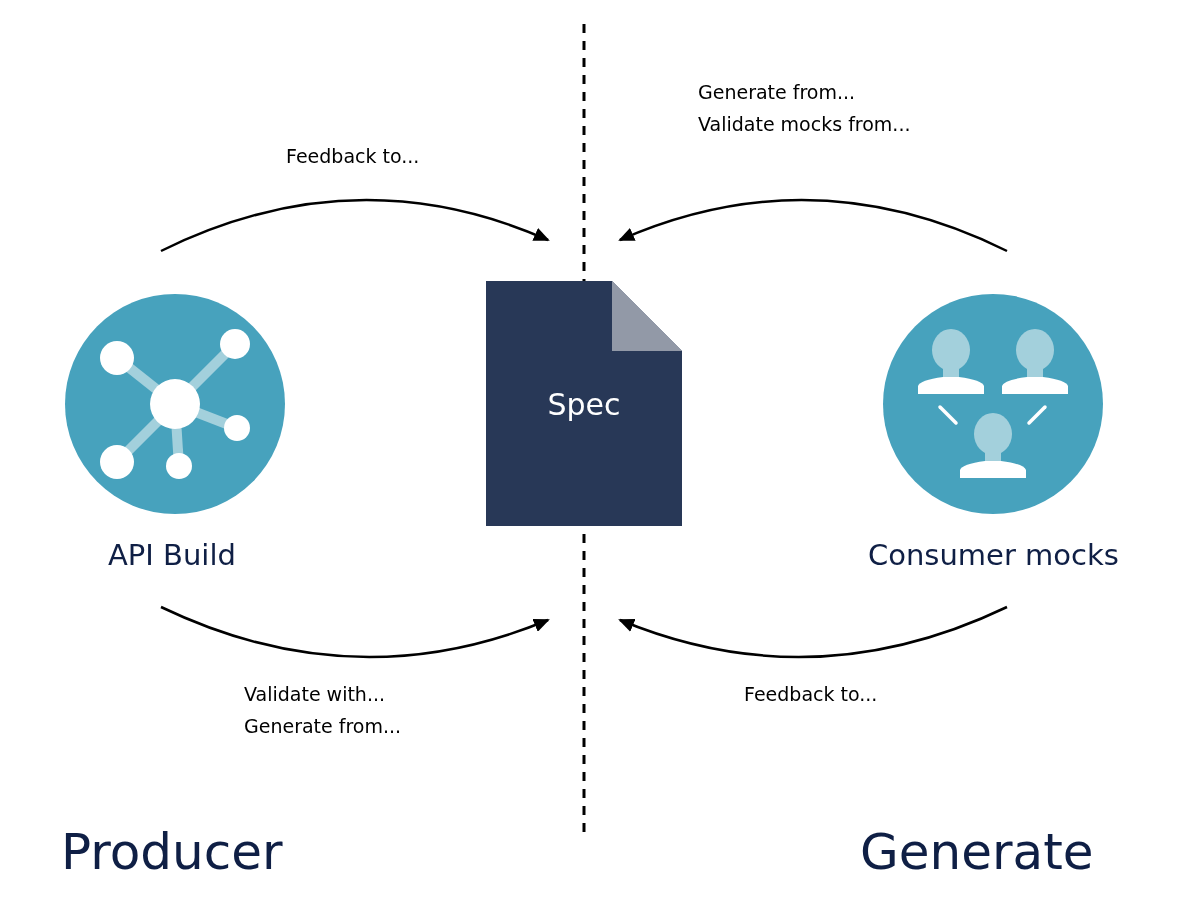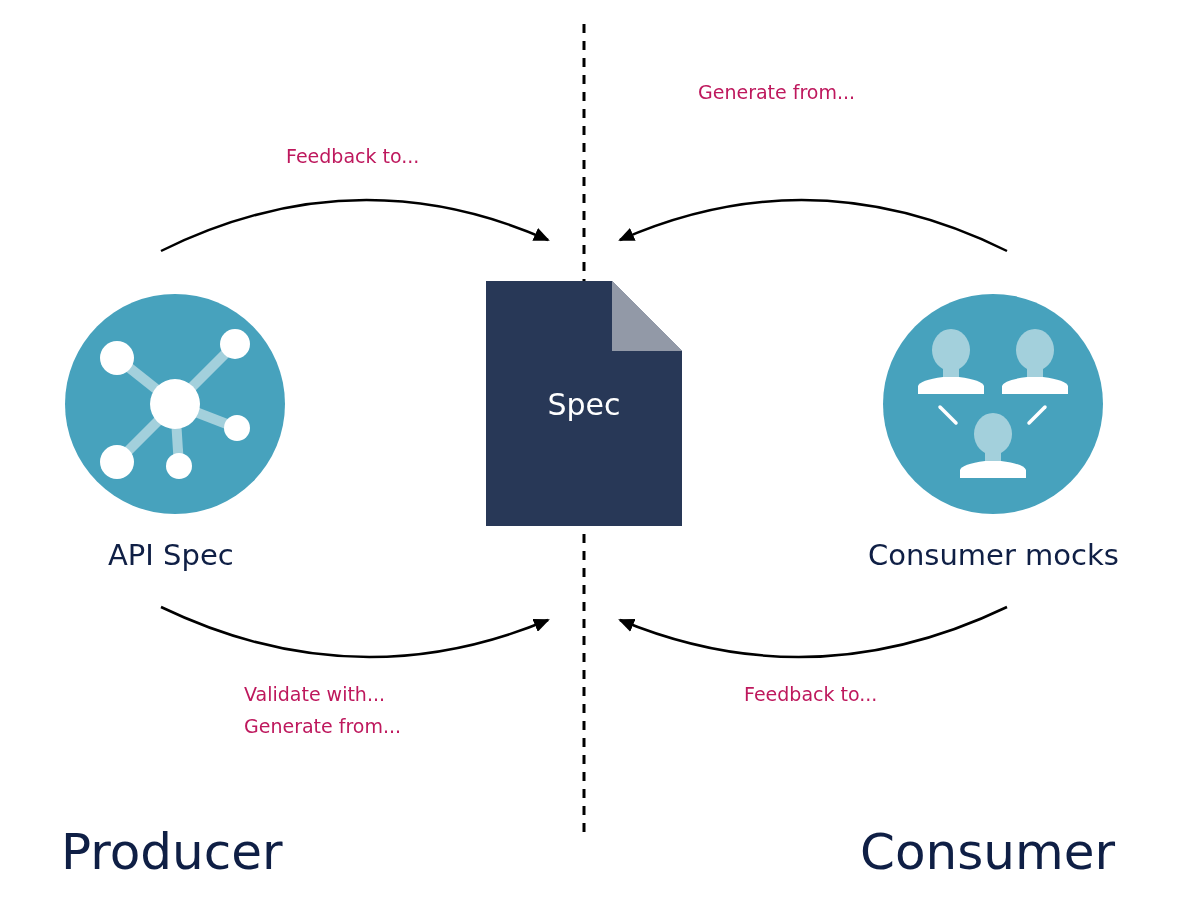--- a/index.html
+++ b/index.html
@@ -1,20 +1,20 @@
 <!DOCTYPE html>
 <html><head>
   <meta charset="utf-8">
   <style>
     html, body { margin: 0; padding: 0; background: #ffffff; }
     body { width: 1190px; height: 914px; position: relative; overflow: hidden;
            font-family: "DejaVu Sans", sans-serif; color: #0f1f45; }
     .canvas { position: absolute; left: 0; top: 0; width: 1190px; height: 914px; }
     .txt { position: absolute; white-space: nowrap; }
-    .small { font-size: 19px; line-height: 32px; color: #be185d; }
+    .small { font-size: 19px; line-height: 32px; color: #000000; }
     .node-label { font-size: 29px; color: #0f1f45; }
     .side-label { font-size: 50px; color: #0f1f45; text-align: right; }
     .spec-text { fill: #ffffff; font-size: 30px; font-family: "DejaVu Sans", sans-serif; }
   </style>
 </head>
 <body>
 
 <svg class="canvas" width="1190" height="914" viewBox="0 0 1190 914">
   <defs>
     <marker id="arrowhead" markerWidth="10" markerHeight="10" refX="8" refY="5" orient="auto" markerUnits="userSpaceOnUse" viewBox="0 0 10 10">
@@ -81,28 +81,29 @@
     </g>
   </g>
 </svg>
 
 <div class="txt small" style="left:286px; top:140px;">
   <div>Feedback to...</div>
 </div>
 
 <div class="txt small" style="left:698px; top:76px;">
   <div>Generate from...</div>
+  <div>Validate mocks from...</div>
 </div>
 
 <div class="txt small" style="left:244px; top:678px;">
   <div>Validate with...</div>
   <div>Generate from...</div>
 </div>
 
 <div class="txt small" style="left:744px; top:678px;">
   <div>Feedback to...</div>
 </div>
 
-<div class="txt node-label" style="left:108px; top:538px;">API Spec</div>
+<div class="txt node-label" style="left:108px; top:538px;">API Build</div>
 <div class="txt node-label" style="left:868px; top:538px;">Consumer mocks</div>
 
 <div class="txt side-label" style="left:61px; top:823px;">Producer</div>
-<div class="txt side-label" style="left:860px; top:823px;">Consumer</div>
+<div class="txt side-label" style="left:860px; top:823px;">Generate</div>
 
 </body></html>

